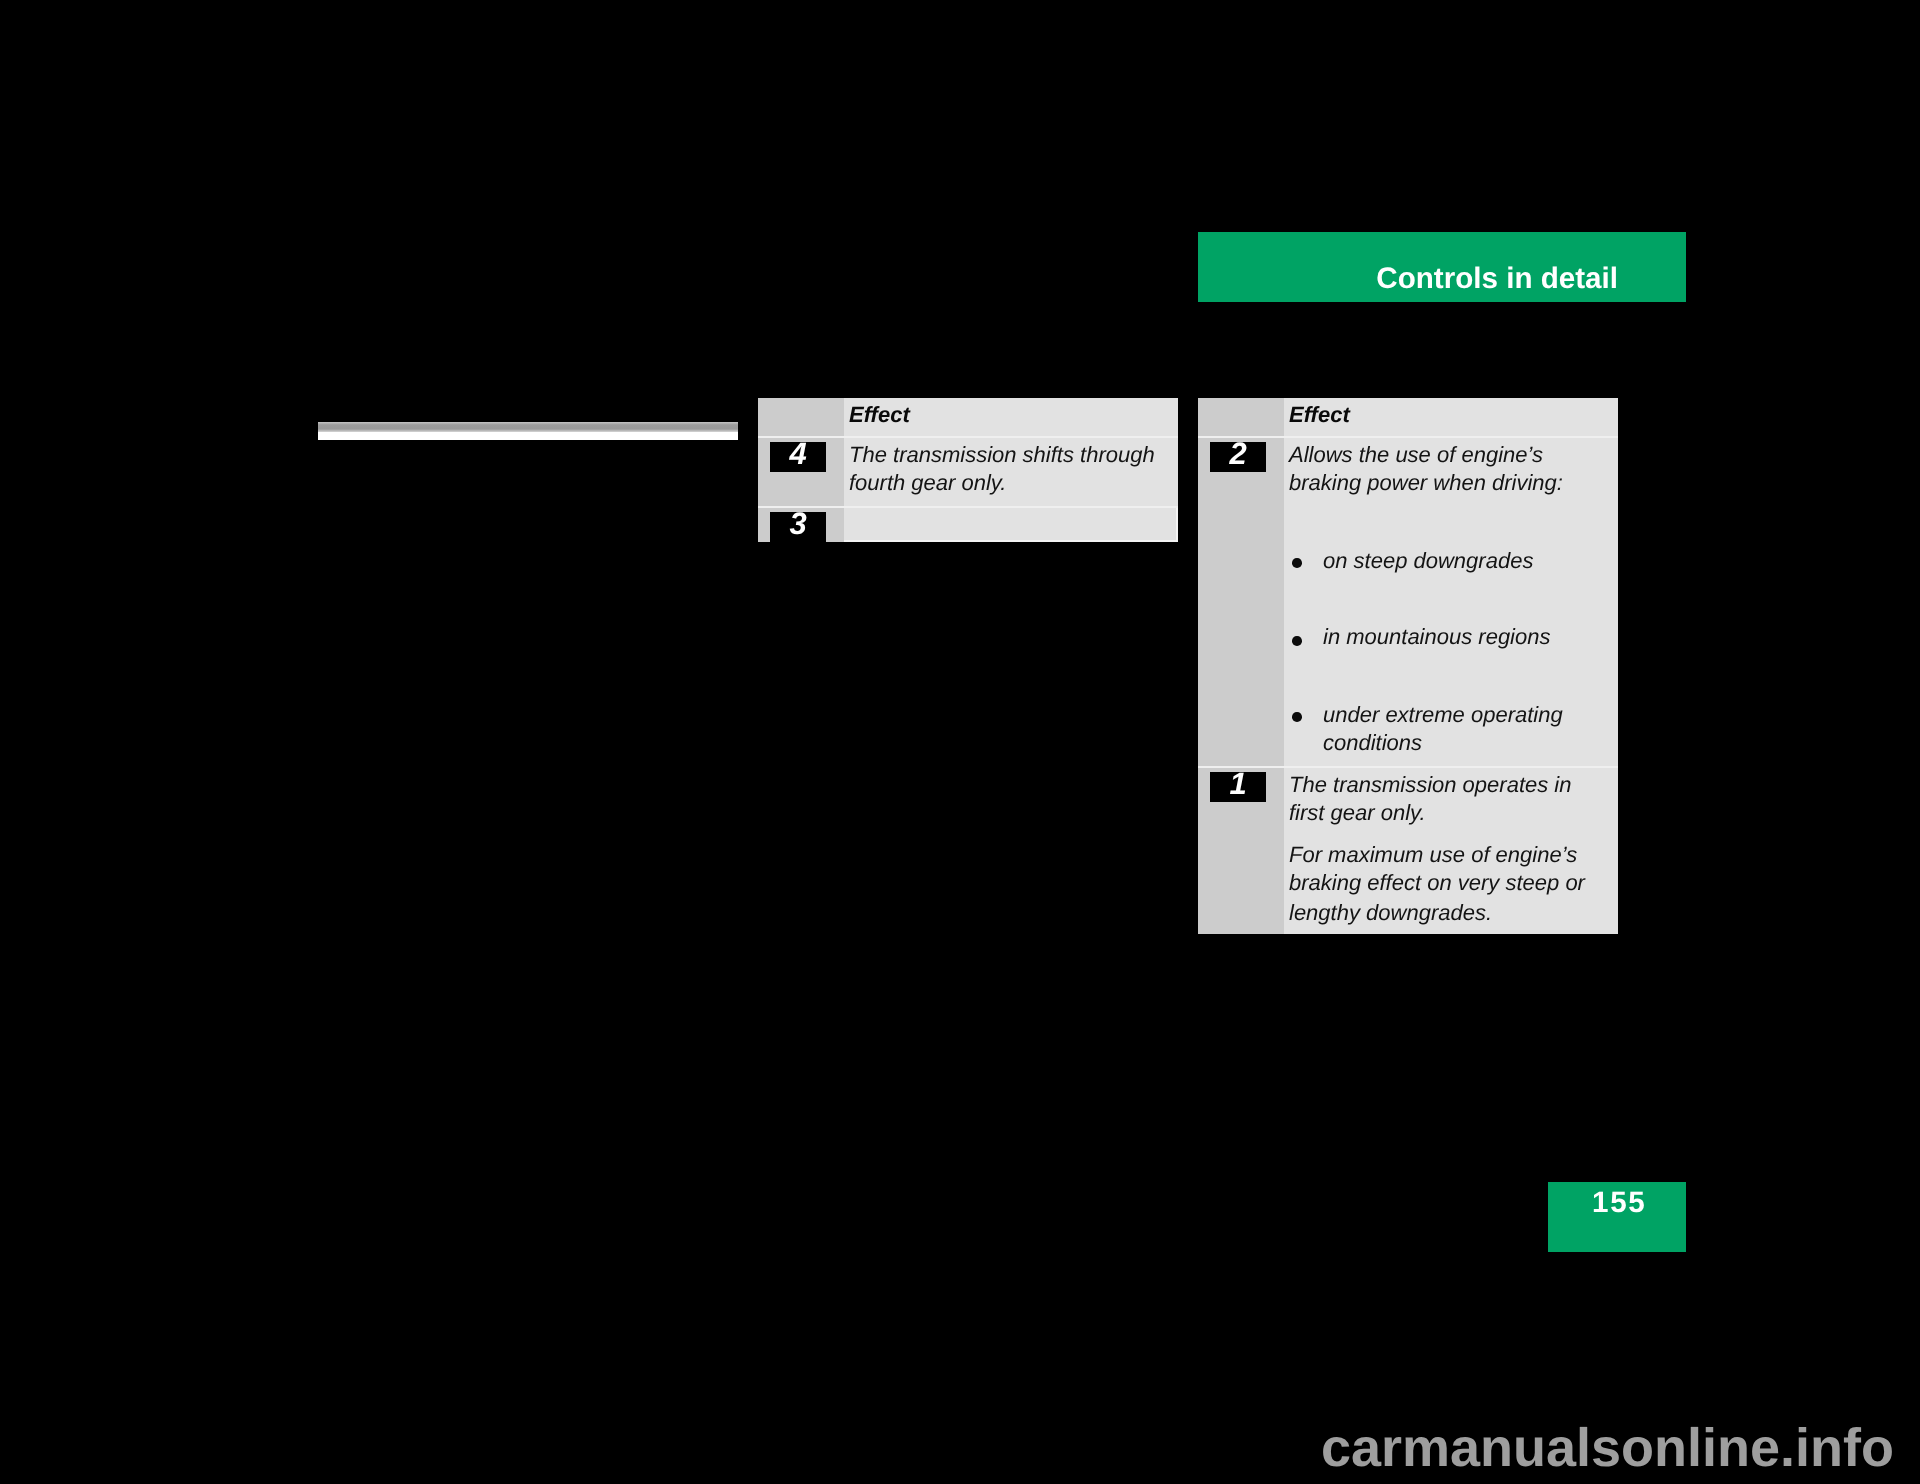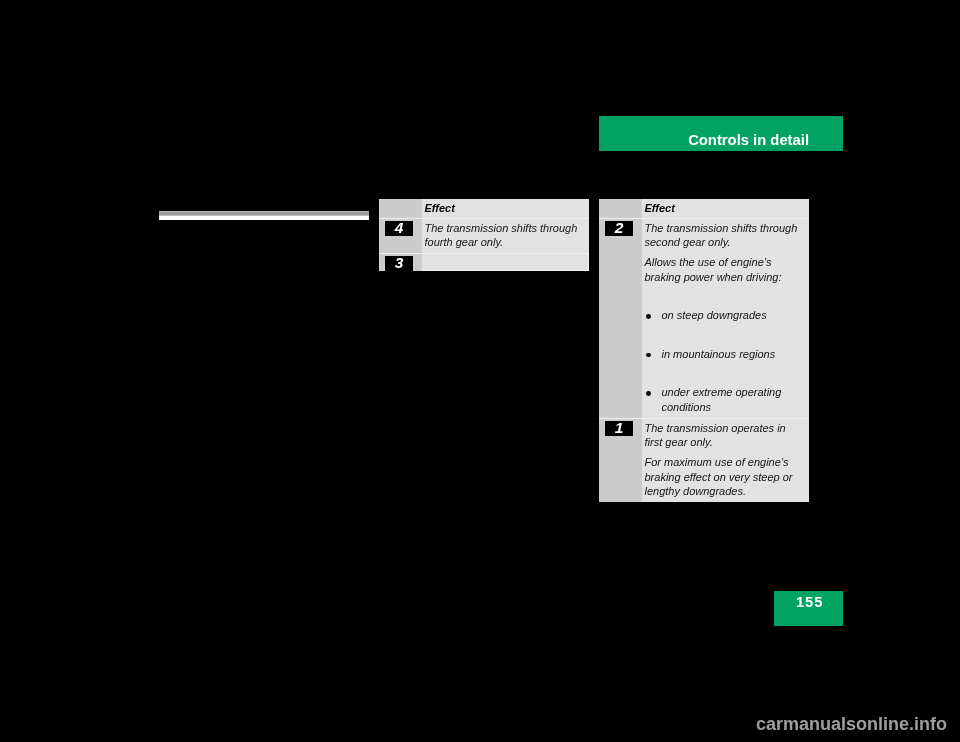--- a/index.html
+++ b/index.html
@@ -69,21 +69,21 @@
   .bullets{ margin:1.4px 0 0 0; padding:0; list-style:none; }
   .bullets li{ position:relative; padding-left:17px; margin-bottom:6.1px;margin-top:24px; }
   .bullets li:last-child{ margin-bottom:0.4px; }
   .bullets li .dot{ position:absolute; left:1.4px; top:5.6px;
                     width:4.8px; height:4.8px; border-radius:50%;
                     background:#0c0c0c; font-size:0; line-height:0; }
 
   .watermark{
     position:absolute; left:0; top:710px; width:960px;
     text-align:right; padding-right:13px; box-sizing:border-box;
-    color:#9E9E9E; font-size:18px; font-weight:bold; line-height:28px;
+    color:#9E9E9E; font-size:27px; font-weight:bold; line-height:28px;
   }
 </style>
 </head>
 <body>
 
 <div class="page">
 
   <div class="chapter-header">
     <span class="aa">Controls in detail</span>
   </div>
@@ -127,21 +127,20 @@
       <div class="c-txt hdr">
         <span class="aa">Effect</span>
       </div>
     </div>
     <div class="hline"></div>
     <div class="row">
       <div class="c-num">
         <span class="badge aa">2</span>
       </div>
       <div class="c-txt body">
-        <p class="aa">The transmission shifts through second gear only.</p>
         <p class="aa">Allows the use of engine’s braking power when driving:</p>
         <ul class="bullets">
           <li class="aa"><span class="dot"></span><span>on steep downgrades</span></li>
           <li class="aa"><span class="dot"></span><span>in mountainous regions</span></li>
           <li class="aa"><span class="dot"></span><span>under extreme operating conditions</span></li>
         </ul>
       </div>
     </div>
     <div class="hline"></div>
     <div class="row">

